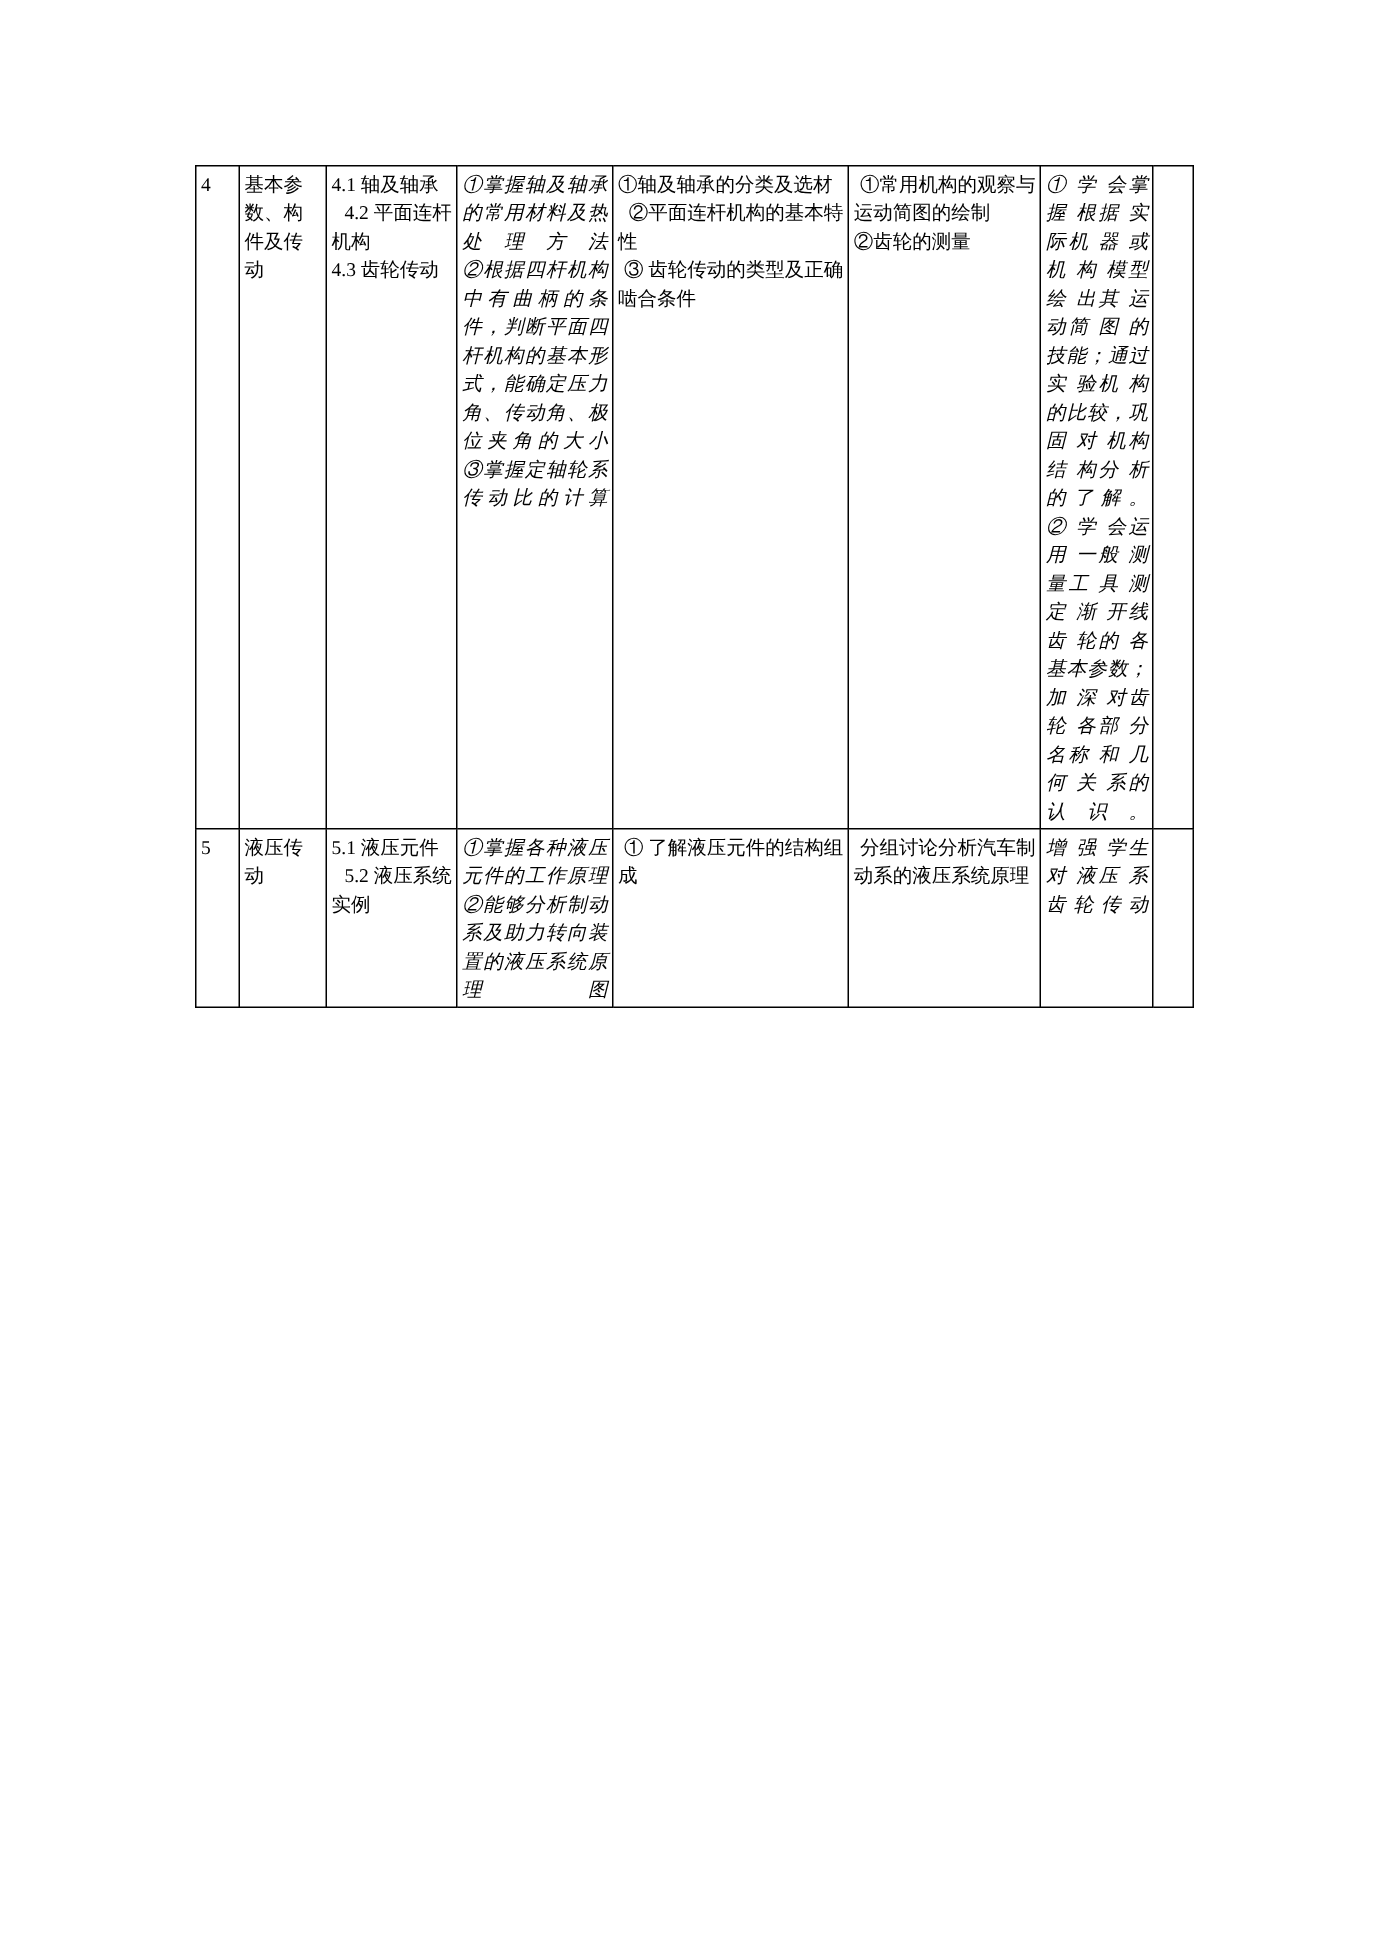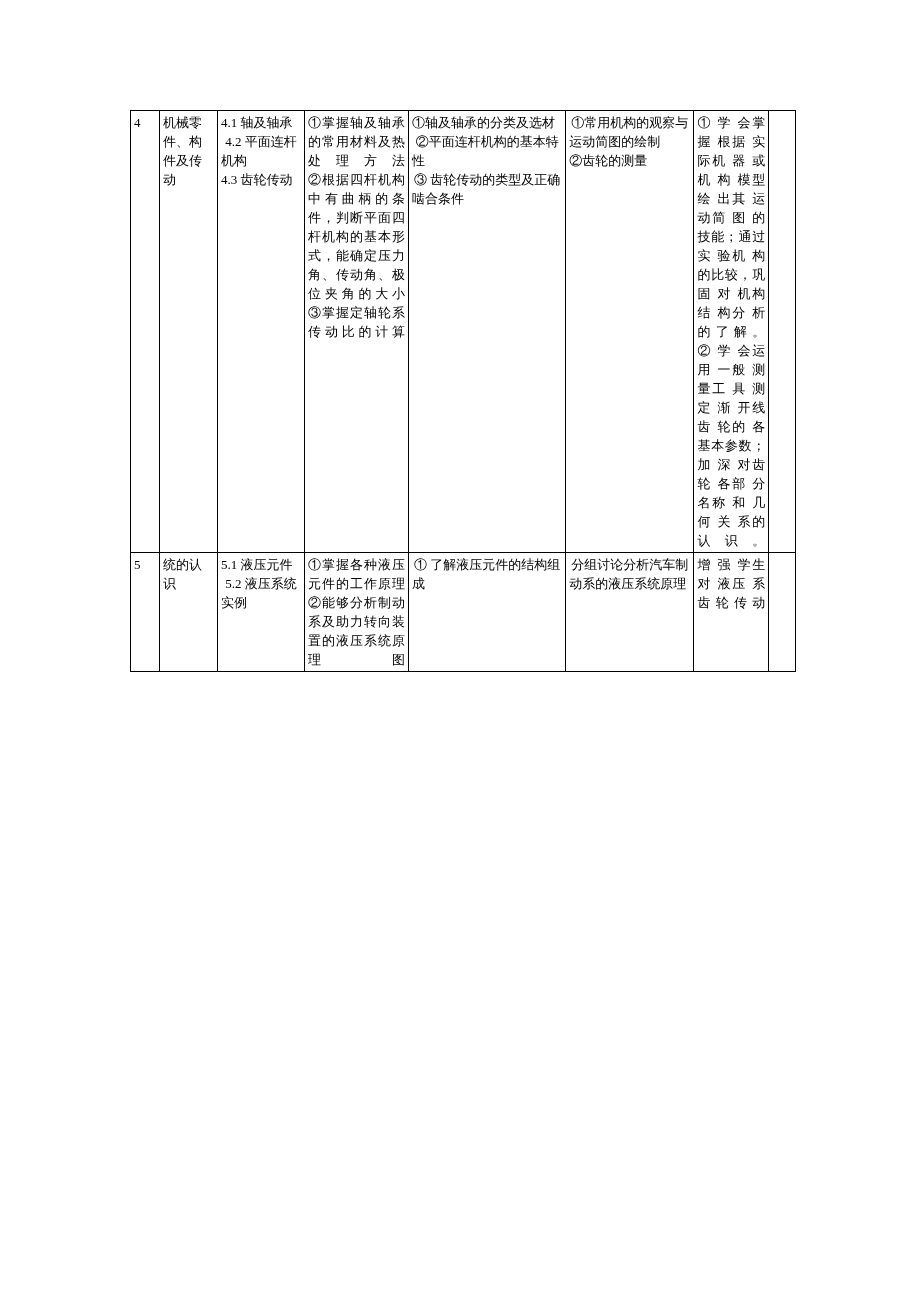--- a/index.html
+++ b/index.html
@@ -28,52 +28,52 @@
       word-break: break-all;
     }
     .col-num { width: 24px; text-align: left;}
     .col-topic { width: 48px; }
     .col-sub { width: 72px; }
     .col-grasp { width: 86px; text-align: justify; text-align-last: justify;}
     .col-know { width: 130px; }
     .col-disc { width: 106px; }
     .col-skill { width: 62px; text-align: justify; text-align-last: justify;}
     .col-last { width: 22px; }
-    .jj { text-align: justify; text-align-last: justify; }
-    .nj { text-align: center; text-align-last: left; }
+    .jj { text-align: justify; text-align-last: justify; font-style: italic; }
+    .nj { text-align: right; text-align-last: left; }
   </style>
 </head>
 <body>
 
 <div class="page">
   <table>
     <colgroup>
       <col class="col-num">
       <col class="col-topic">
       <col class="col-sub">
       <col class="col-grasp">
       <col class="col-know">
       <col class="col-disc">
       <col class="col-skill">
       <col class="col-last">
     </colgroup>
     <tbody>
       <tr>
         <td>4</td>
-        <td>机械零件、构件及传动</td>
+        <td>基本参数、构件及传动</td>
         <td class="nj">4.1 轴及轴承<br>4.2 平面连杆机构<br>4.3 齿轮传动</td>
         <td class="jj">①掌握轴及轴承的常用材料及热处理方法<br>②根据四杆机构中有曲柄的条件，判断平面四杆机构的基本形式，能确定压力角、传动角、极位夹角的大小<br>③掌握定轴轮系传动比的计算</td>
         <td class="nj">①轴及轴承的分类及选材<br>②平面连杆机构的基本特性<br>③ 齿轮传动的类型及正确啮合条件</td>
         <td class="nj">①常用机构的观察与运动简图的绘制<br>②齿轮的测量</td>
         <td class="jj">① 学 会掌 握 根据 实 际机 器 或机 构 模型 绘 出其 运 动简 图 的技能；通过 实 验机 构 的比较，巩固 对 机构 结 构分 析 的了解。<br>② 学 会运 用 一般 测 量工 具 测定 渐 开线 齿 轮的 各 基本参数；加 深 对齿 轮 各部 分 名称 和 几何 关 系的认识。</td>
         <td></td>
       </tr>
       <tr>
         <td>5</td>
-        <td>统的认识</td>
+        <td>液压传动</td>
         <td class="nj">5.1 液压元件<br>5.2 液压系统实例</td>
         <td class="jj">①掌握各种液压元件的工作原理<br>②能够分析制动系及助力转向装置的液压系统原理图</td>
         <td class="nj">① 了解液压元件的结构组成</td>
         <td class="nj">分组讨论分析汽车制动系的液压系统原理</td>
         <td class="jj">增 强 学生 对 液压 系 齿轮传动</td>
         <td></td>
       </tr>
     </tbody>
   </table>
 </div>

